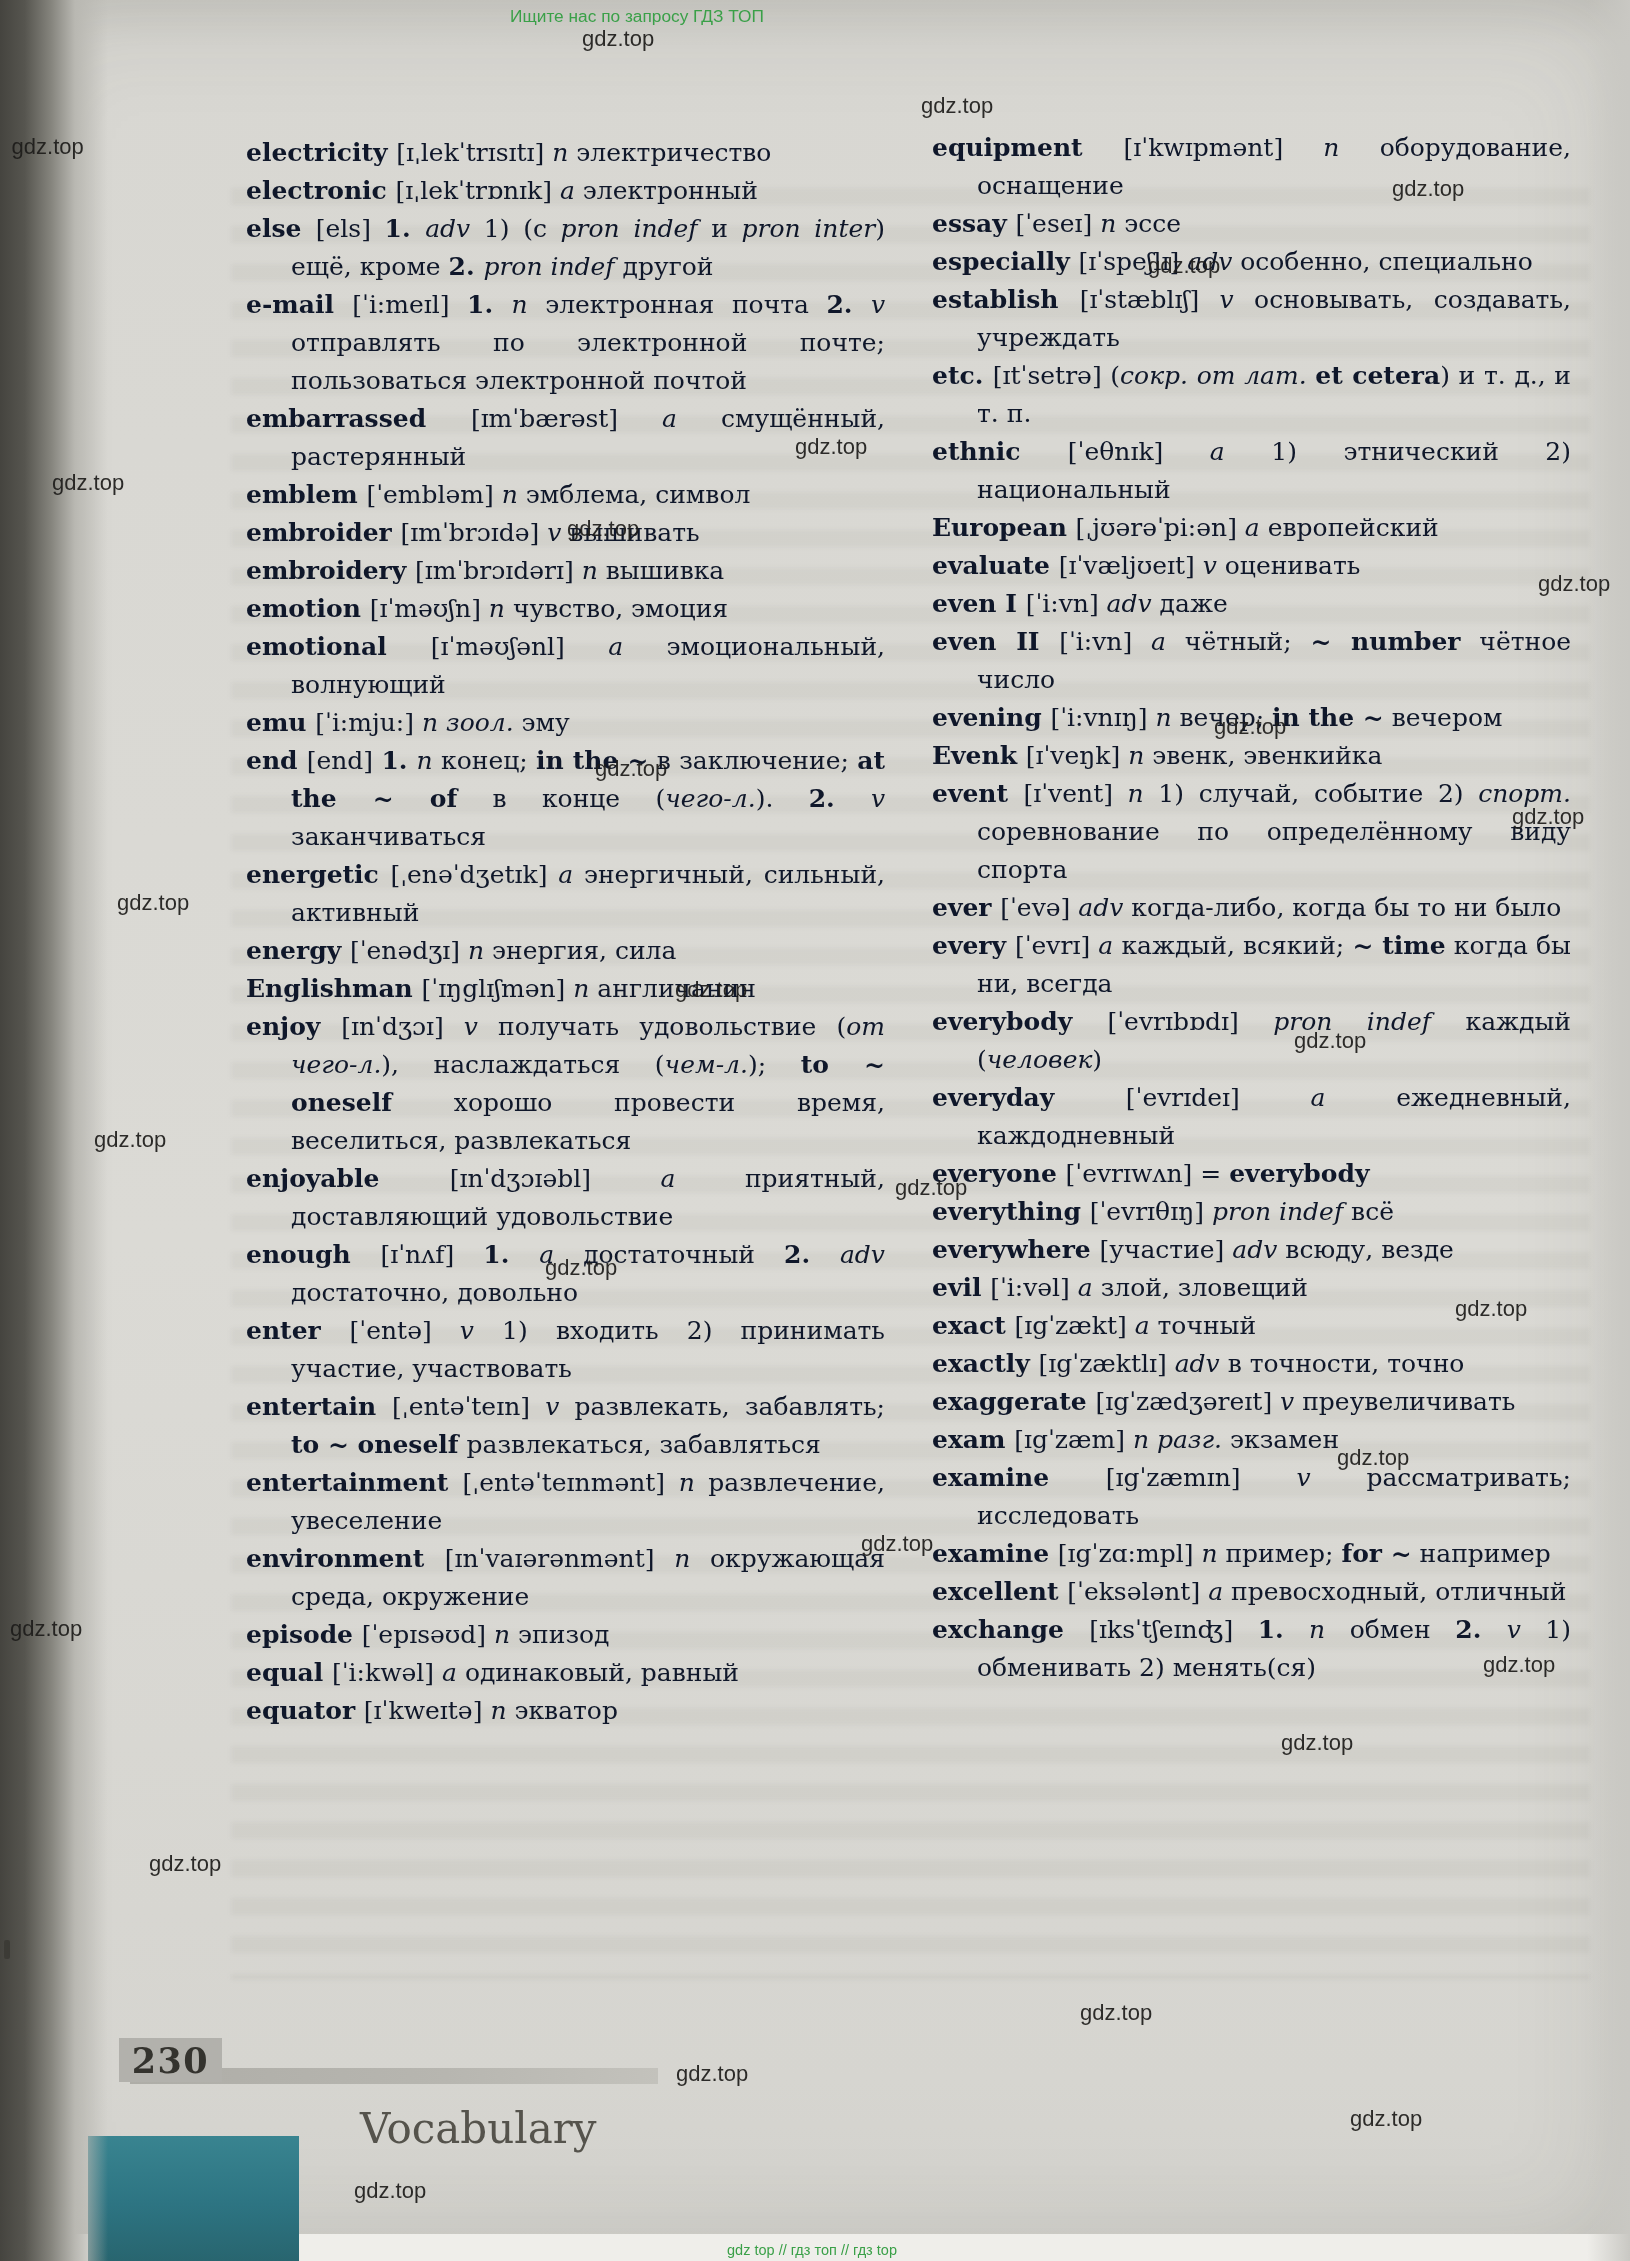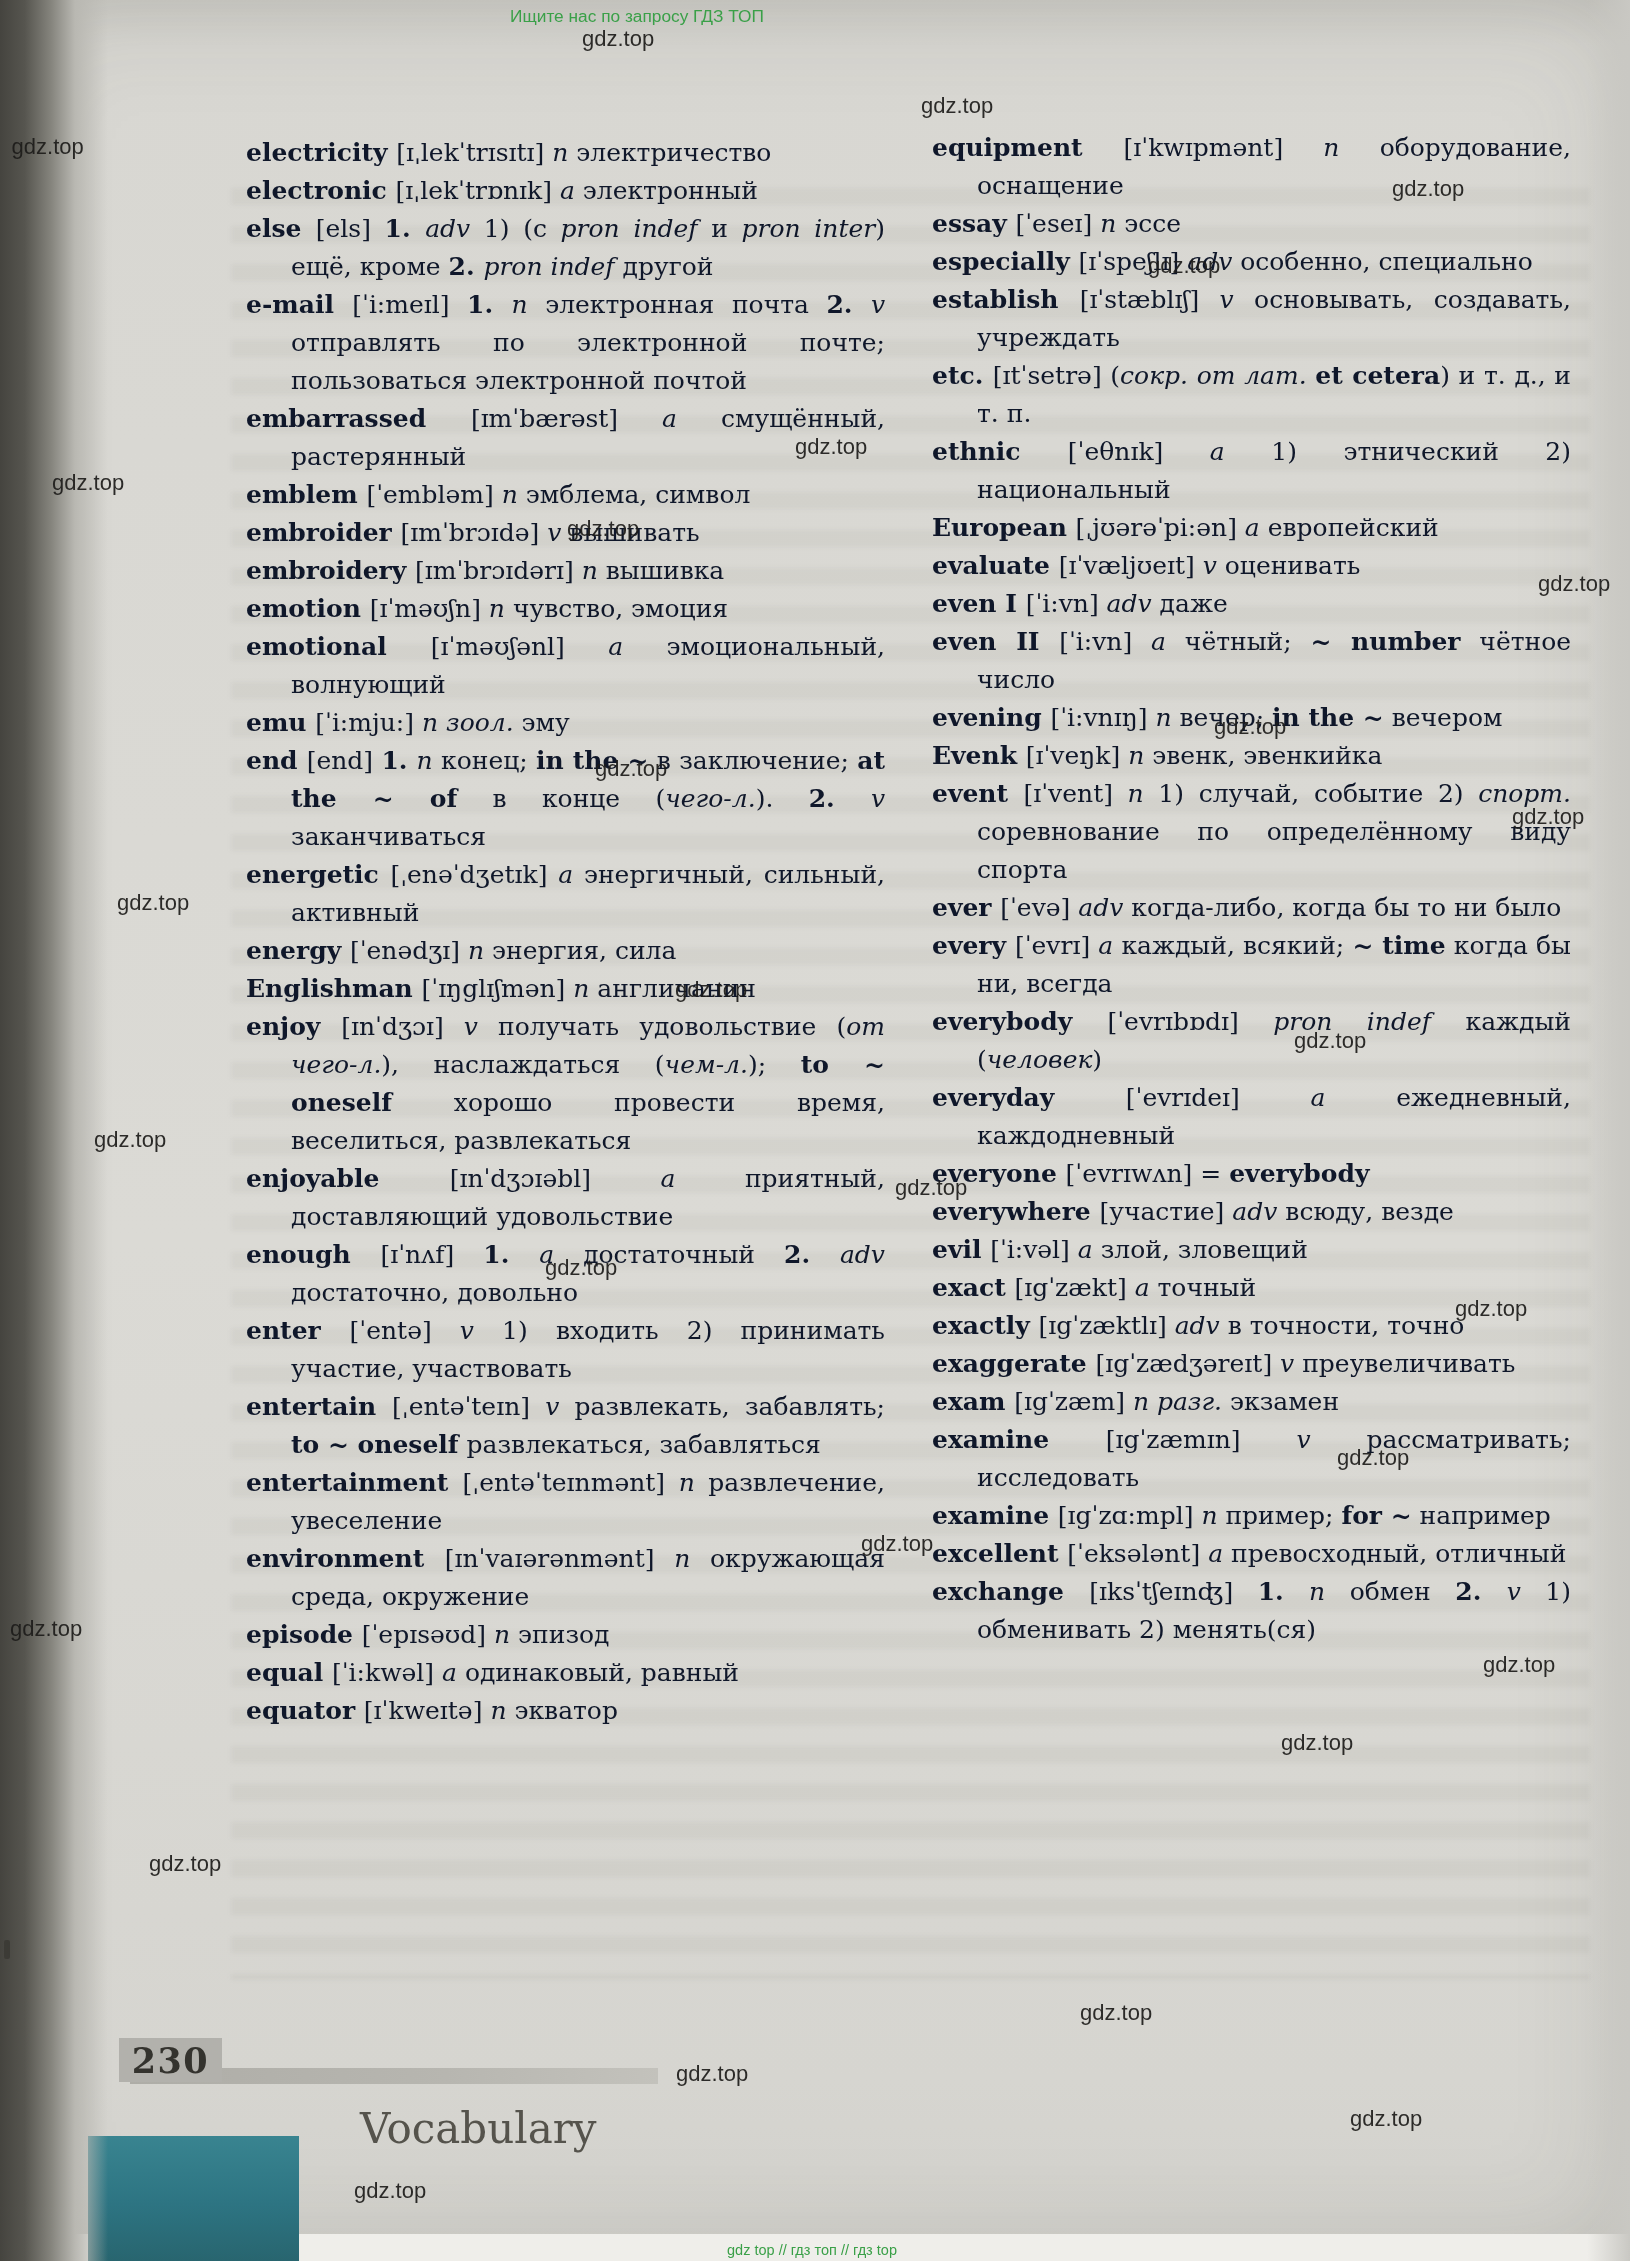--- a/index.html
+++ b/index.html
@@ -127,20 +127,21 @@
     <p class="entry"><span class="b">even I </span><span>[ˈi:vn] </span><span class="i">adv</span><span> даже</span></p>
     <p class="entry"><span class="b">even II </span><span>[ˈi:vn] </span><span class="i">a</span><span> чётный; </span><span class="b">~ number</span><span> чётное число</span></p>
     <p class="entry"><span class="b">evening </span><span>[ˈi:vnɪŋ] </span><span class="i">n</span><span> вечер; </span><span class="b">in the ~</span><span> вечером</span></p>
     <p class="entry"><span class="b">Evenk </span><span>[ɪˈveŋk] </span><span class="i">n</span><span> эвенк, эвенкийка</span></p>
     <p class="entry"><span class="b">event </span><span>[ɪˈvent] </span><span class="i">n</span><span> 1) случай, событие 2) </span><span class="i">спорт.</span><span> соревнование по определённому виду спорта</span></p>
     <p class="entry"><span class="b">ever </span><span>[ˈevə] </span><span class="i">adv</span><span> когда-либо, когда бы то ни было</span></p>
     <p class="entry"><span class="b">every </span><span>[ˈevrɪ] </span><span class="i">a</span><span> каждый, всякий; </span><span class="b">~ time</span><span> когда бы ни, всегда</span></p>
     <p class="entry"><span class="b">everybody </span><span>[ˈevrɪbɒdɪ] </span><span class="i">pron indef</span><span> каждый (</span><span class="i">человек</span><span>)</span></p>
     <p class="entry"><span class="b">everyday </span><span>[ˈevrɪdeɪ] </span><span class="i">a</span><span> ежедневный, каждодневный</span></p>
     <p class="entry"><span class="b">everyone </span><span>[ˈevrɪwʌn] = </span><span class="b">everybody</span></p>
+    <p class="entry"><span class="b">everything </span><span>[ˈevrɪθɪŋ] </span><span class="i">pron indef</span><span> всё</span></p>
     <p class="entry"><span class="b">everywhere </span><span>[участие] </span><span class="i">adv</span><span> всюду, везде</span></p>
     <p class="entry"><span class="b">evil </span><span>[ˈi:vəl] </span><span class="i">a</span><span> злой, зловещий</span></p>
     <p class="entry"><span class="b">exact </span><span>[ɪgˈzækt] </span><span class="i">a</span><span> точный</span></p>
     <p class="entry"><span class="b">exactly </span><span>[ɪgˈzæktlɪ] </span><span class="i">adv</span><span> в точности, точно</span></p>
     <p class="entry"><span class="b">exaggerate </span><span>[ɪgˈzædʒəreɪt] </span><span class="i">v</span><span> преувеличивать</span></p>
     <p class="entry"><span class="b">exam </span><span>[ɪgˈzæm] </span><span class="i">n разг.</span><span> экзамен</span></p>
     <p class="entry"><span class="b">examine </span><span>[ɪgˈzæmɪn] </span><span class="i">v</span><span> рассматривать; исследовать</span></p>
     <p class="entry"><span class="b">examine </span><span>[ɪgˈzɑ:mpl] </span><span class="i">n</span><span> пример; </span><span class="b">for ~</span><span> например</span></p>
     <p class="entry"><span class="b">excellent </span><span>[ˈeksələnt] </span><span class="i">a</span><span> превосходный, отличный</span></p>
     <p class="entry"><span class="b">exchange </span><span>[ɪksˈtʃeɪnʤ] </span><span class="b">1. </span><span class="i">n</span><span> обмен </span><span class="b">2. </span><span class="i">v</span><span> 1) обменивать 2) менять(ся)</span></p>

